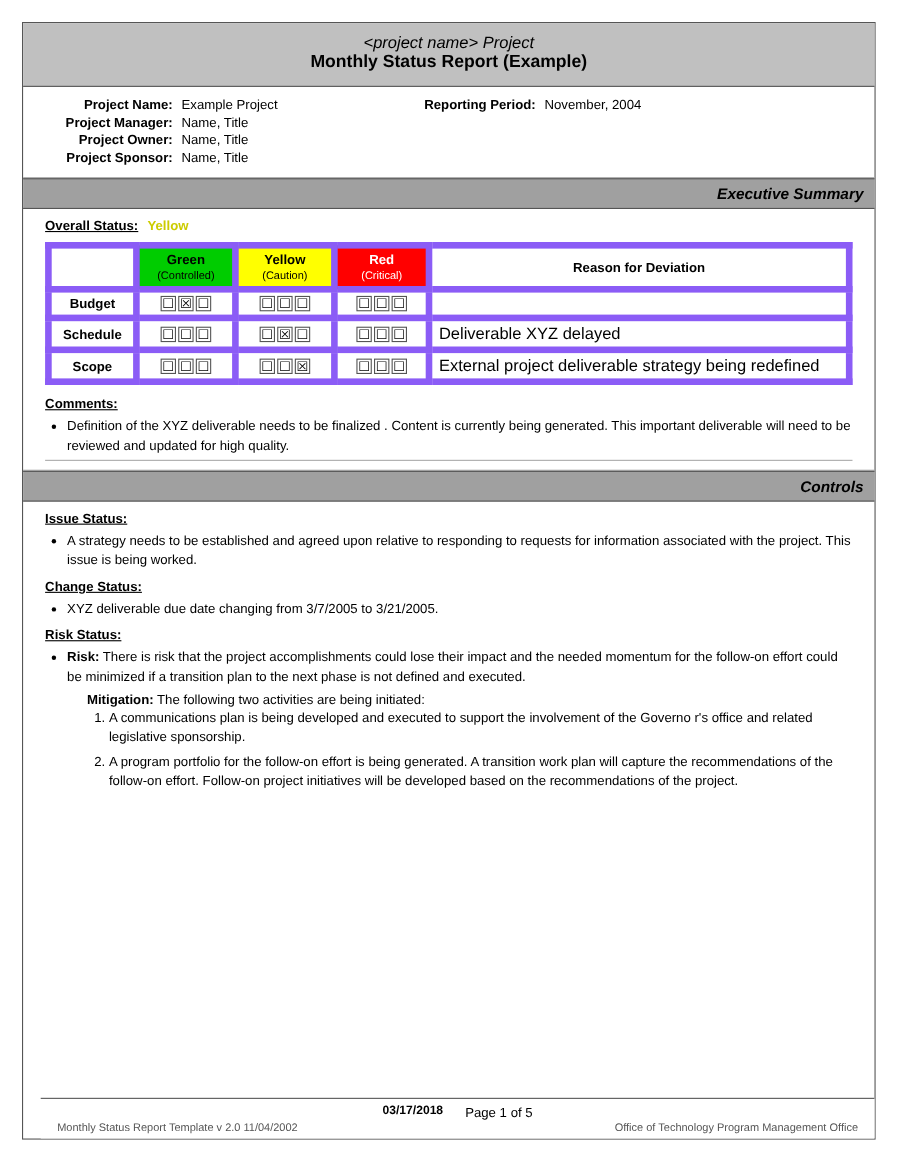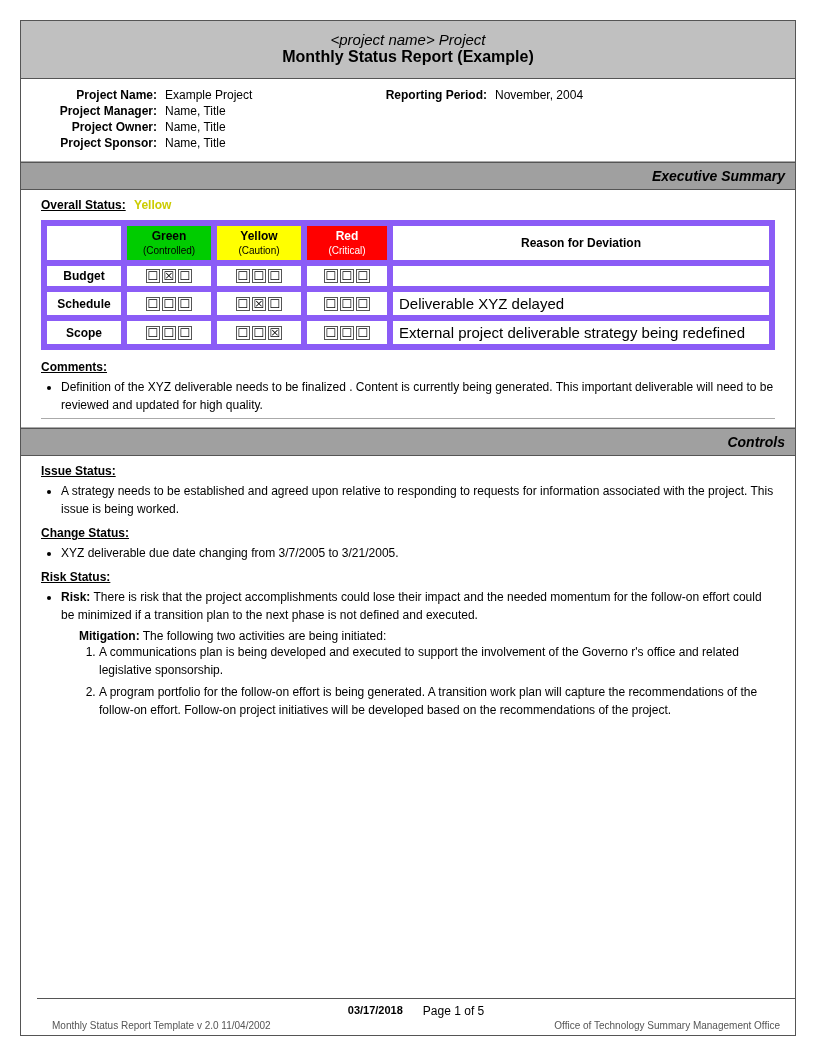--- a/index.html
+++ b/index.html
@@ -404,17 +404,17 @@
   </div>
 
   <div class="footer">
     <div class="footer-top">
       <span class="footer-date">03/17/2018</span>
       &nbsp;&nbsp;&nbsp;&nbsp;&nbsp;&nbsp;
       <span>Page 1 of 5</span>
     </div>
     <div class="footer-bottom">
       <span>Monthly Status Report Template  v 2.0  11/04/2002</span>
-      <span>Office of Technology Summary Management Office</span>
+      <span>Office of Technology Program Management Office</span>
     </div>
   </div>
 
 </div>
 
 </body></html>

